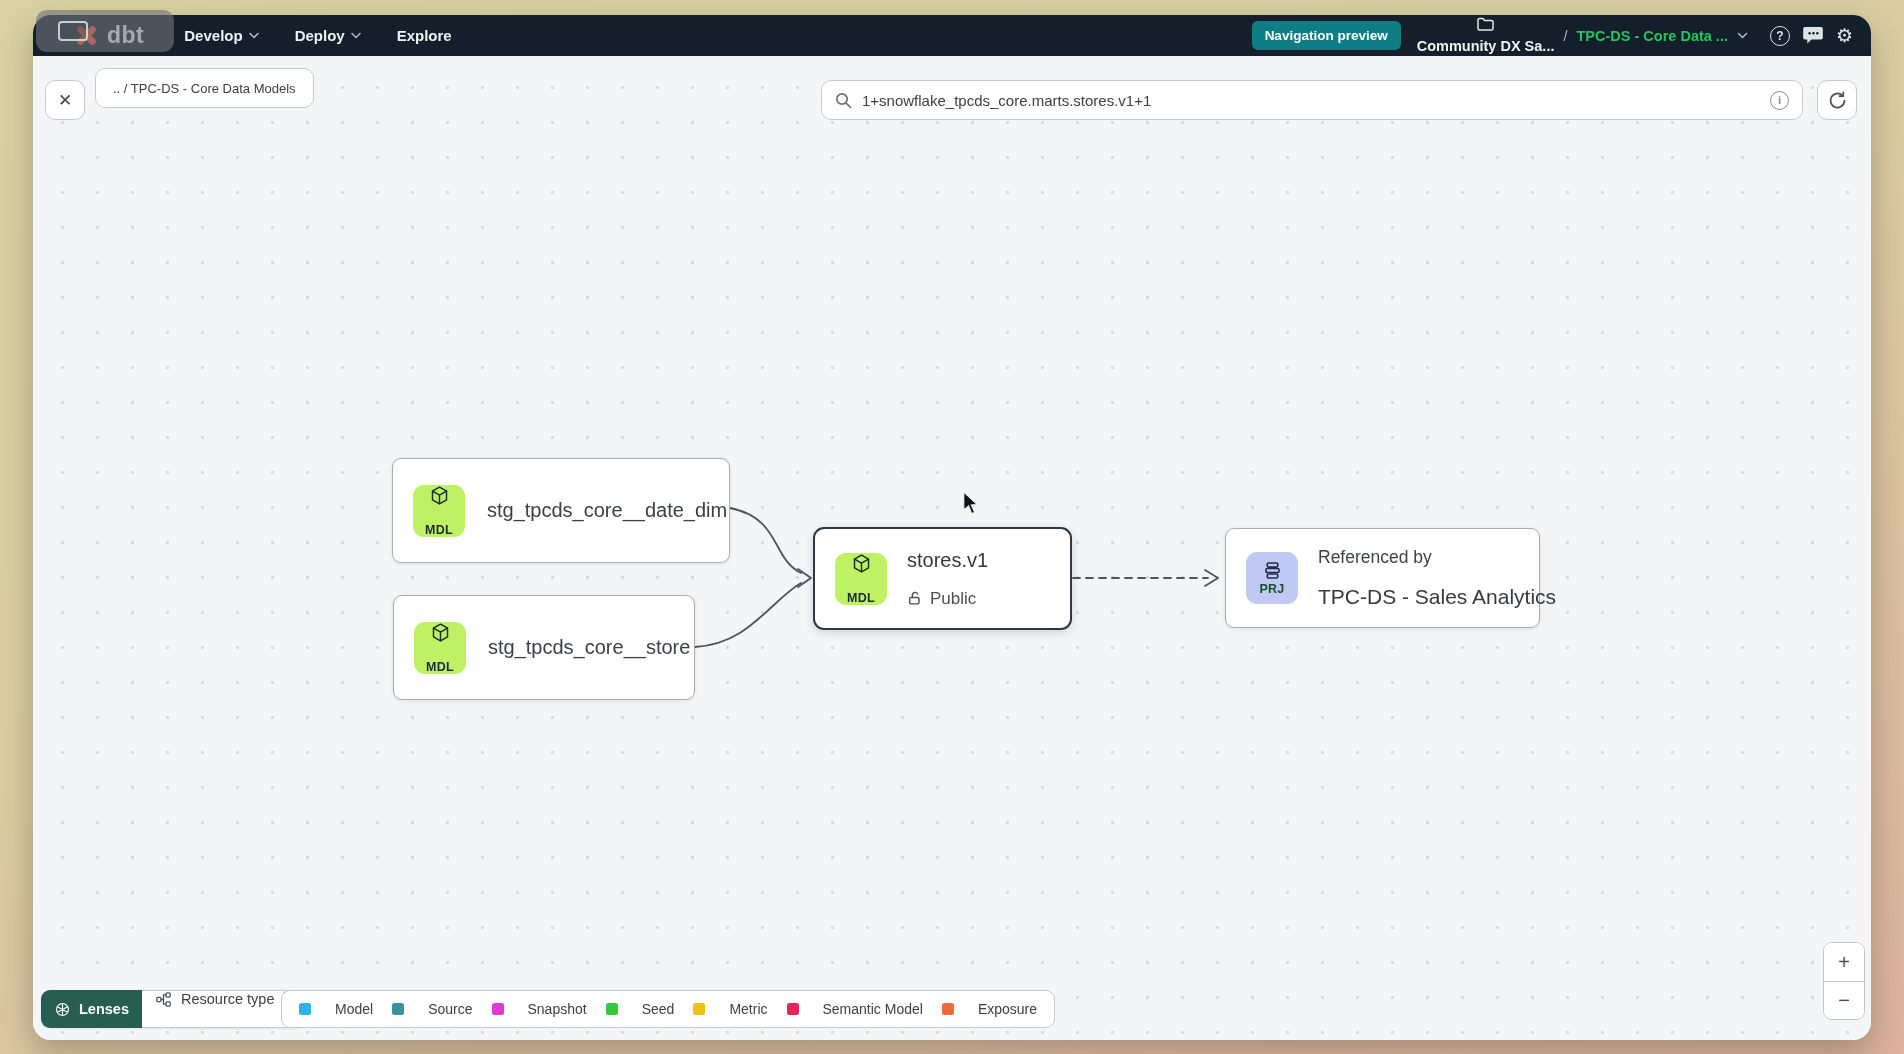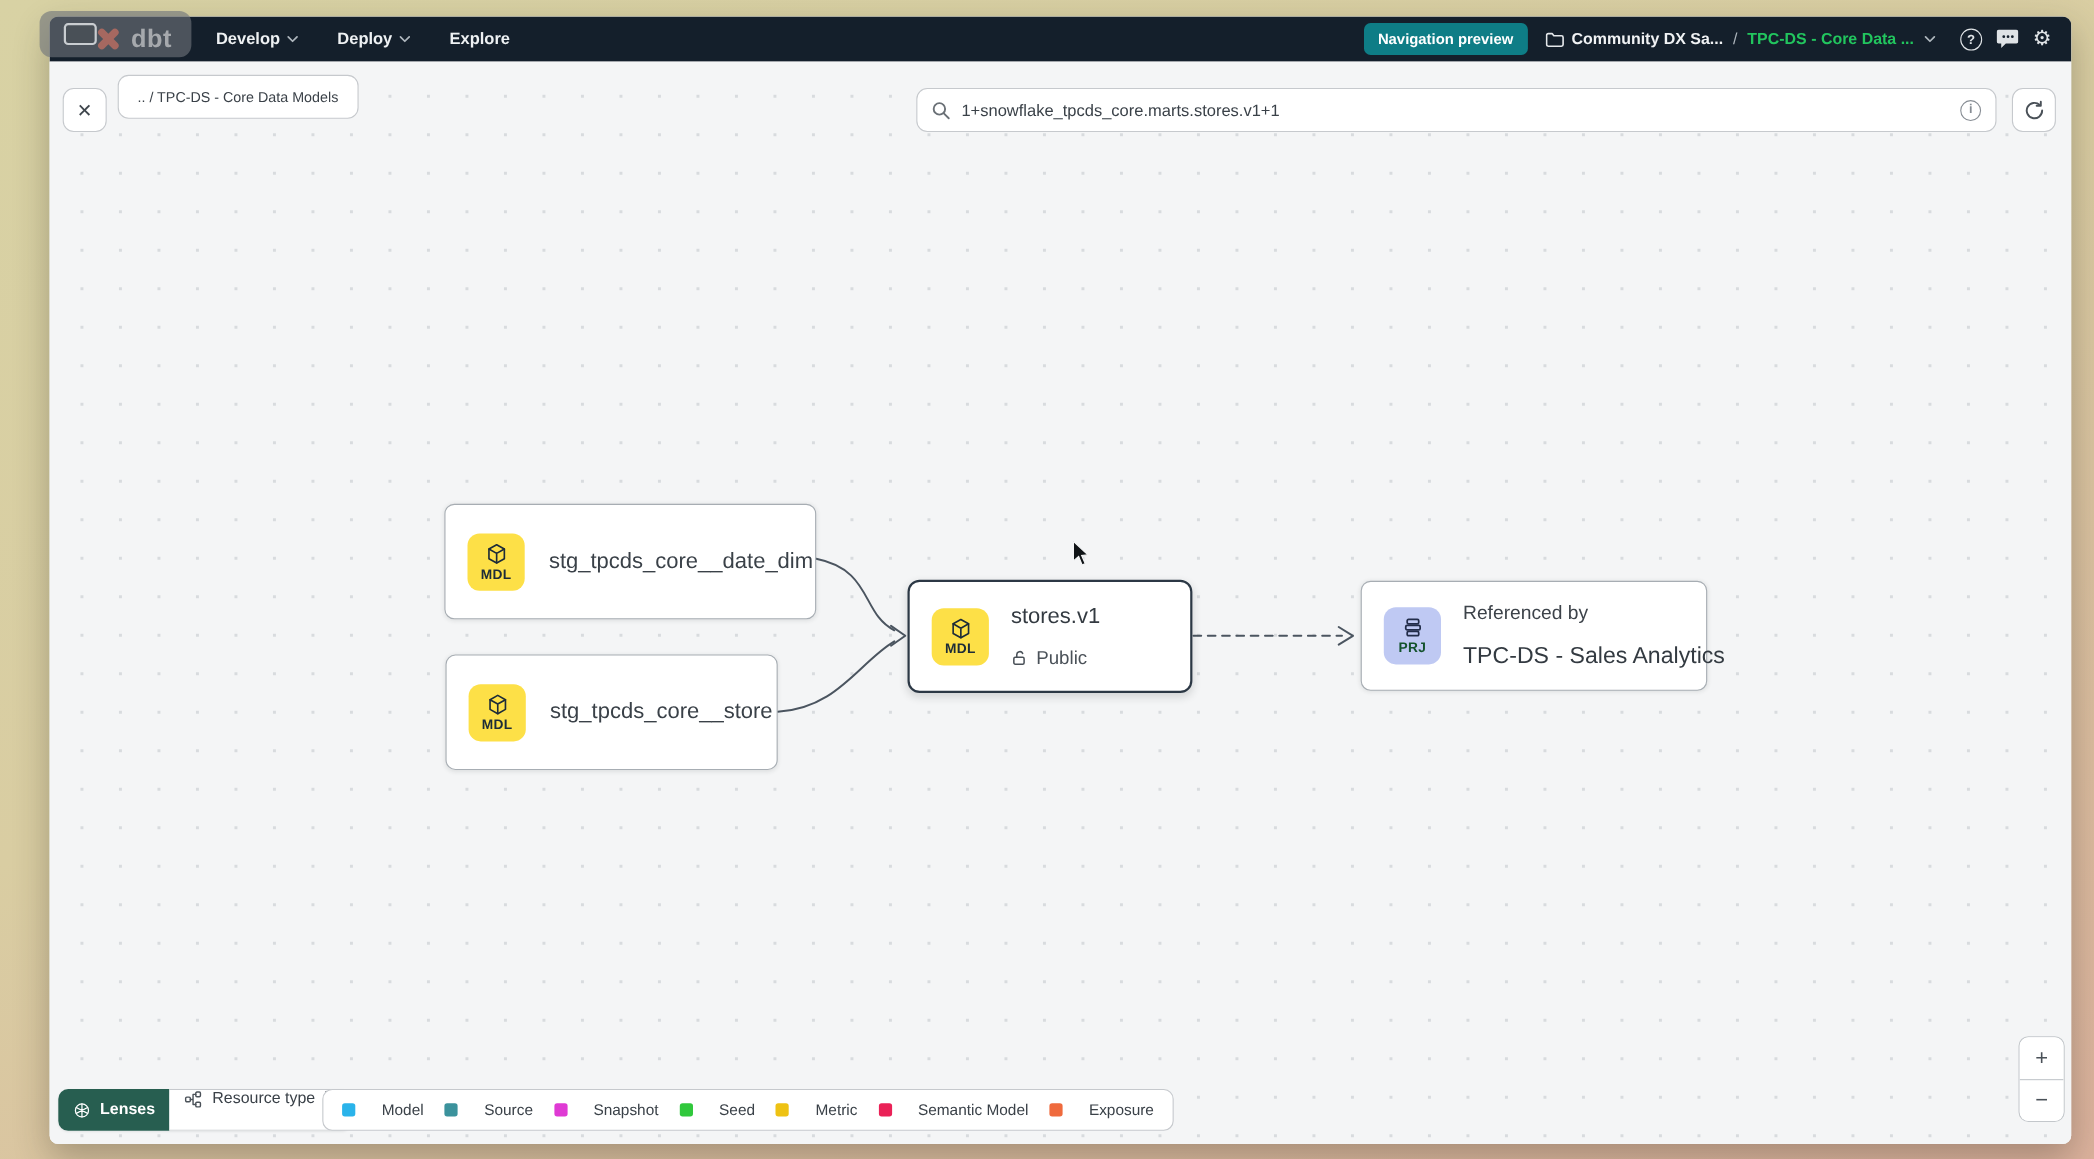--- a/index.html
+++ b/index.html
@@ -2,40 +2,40 @@
 <html><head>
 <meta charset="utf-8">
 <style>
   * { margin:0; padding:0; box-sizing:border-box; }
   html,body { width:1904px; height:1054px; overflow:hidden;
     font-family:"Liberation Sans", sans-serif;
     background:linear-gradient(160deg,#d8d2a4 0%,#d9cda2 45%,#dcb29d 100%);
   }
   
   .app-window { position:absolute; left:33px; top:15px; width:1838px; height:1025px;
-    border-radius:8px; background:#f4f5f6; overflow:hidden;
-    box-shadow:0 12px 32px rgba(40,35,25,.30);margin-left:12px; }
+    border-radius:18px; background:#f4f5f6; overflow:hidden;
+    box-shadow:0 12px 32px rgba(40,35,25,.30); }
   
   .rec-pill { position:absolute; left:36px; top:10px; width:138px; height:42px;
     border-radius:11px; background:rgba(112,117,122,.62); z-index:20; display:flex; align-items:center; padding-left:22px; }
   .rec-pill .screen { width:30px; height:20px; border:2px solid rgba(225,228,230,.85);
     border-radius:4px; background:rgba(70,74,78,.35); }
   
   .navbar { position:relative; height:41px; background:#141f2b; display:flex; align-items:center;
     padding:0 18px 0 40px; color:#e9ecef; }
   .logo { display:flex; align-items:center; gap:7px; margin-right:40px; }
   .logo-mark { width:27px; height:27px; }
   .logo-text { font-size:23px; font-weight:700; color:#fff; letter-spacing:.5px; }
   .menu { display:flex; align-items:center; gap:36px; font-size:15px; font-weight:700; }
   .menu-item { display:flex; align-items:center; gap:6px; cursor:pointer; color:#eef1f3; }
   .nav-right { margin-left:auto; display:flex; align-items:center; gap:16px; }
   .nav-preview-btn { background:#0e7d86; color:#fff; font-size:13.5px; font-weight:700;
     padding:7px 13px; border-radius:6px; border:none; cursor:pointer; }
   .crumbs { display:flex; align-items:center; gap:9px; font-size:14.5px; }
-  .crumb-project { font-weight:700; color:#f0f2f4; display:flex; align-items:center; gap:7px; }
+  .crumb-project { font-weight:700; color:#f0f2f4; display:flex; align-items:center; gap:7px;flex-direction:column; }
   .crumb-sep { color:#aeb6bd; }
   .crumb-current { color:#22c55e; font-weight:600; }
   .nav-icons { display:flex; align-items:center; gap:13px; margin-left:6px; }
   .help-icon { width:20px; height:20px; border:1.8px solid #dfe3e6; border-radius:50%;
     display:flex; align-items:center; justify-content:center; font-size:12px; font-weight:700; color:#dfe3e6; }
   .gear-icon { font-size:19px; color:#dfe3e6; line-height:1; }
   svg.stroke { fill:none; stroke-linecap:round; stroke-linejoin:round; }
   
   .canvas { position:absolute; top:41px; left:0; right:0; bottom:0;
     background-color:#f4f5f6;
@@ -57,21 +57,21 @@
   .refresh-btn { position:absolute; right:14px; top:24px; width:40px; height:40px; background:#fff;
     border:1px solid #c6c9cd; border-radius:10px; display:flex; align-items:center; justify-content:center; cursor:pointer; }
   
   .node { position:absolute; background:#fff; border:1px solid #a7adb3; border-radius:9px;
     display:flex; align-items:center; box-shadow:0 1px 4px rgba(30,35,40,.10); cursor:pointer; }
   .node.selected { border:2.5px solid #2c3845; border-radius:11px; box-shadow:0 3px 8px rgba(30,35,40,.16); }
   .badge { width:52px; height:52px; border-radius:11px; margin-left:20px; flex:0 0 auto;
     display:flex; flex-direction:column; align-items:center; justify-content:center; gap:1px; }
   .badge svg { width:21px; height:21px; }
   .badge .badge-label { font-size:12.5px; font-weight:700; letter-spacing:.3px; color:#1d2c38; }
-  .badge.mdl { background:#fde047; }
+  .badge.mdl { background:#bef264;justify-content:space-between; }
   .badge.prj { background:#bfc9f3; }
   .badge.prj .badge-label { color:#14532d; }
   .node-label { font-size:20px; color:#3a4148; margin-left:22px; white-space:nowrap; }
   .node-text-col { display:flex; flex-direction:column; gap:17px; margin-left:20px; }
   .node-title { font-size:20px; color:#333a41; font-weight:500; }
   .access-row { display:flex; align-items:center; gap:7px; font-size:17px; color:#4a5158; }
   .ref-caption { font-size:17.5px; color:#3d434a; }
   .ref-name { font-size:21px; color:#333a41; font-weight:500; white-space:nowrap; }
   .edges-svg, .cursor-svg { position:absolute; pointer-events:none; }
   .edges-svg { inset:0; }

